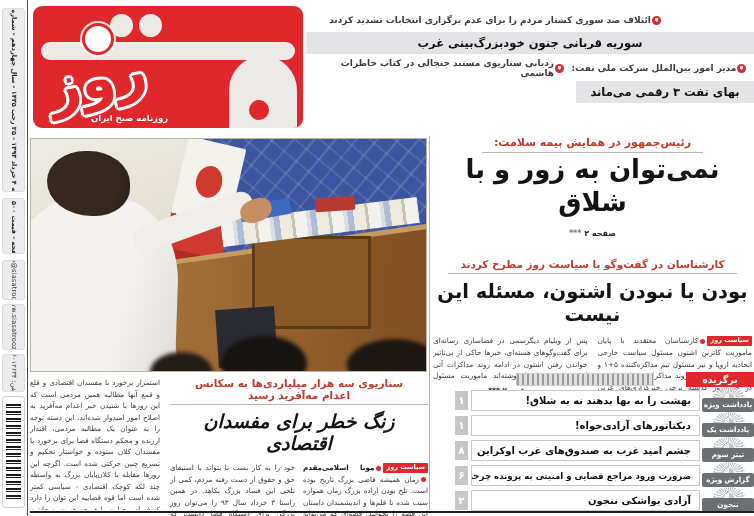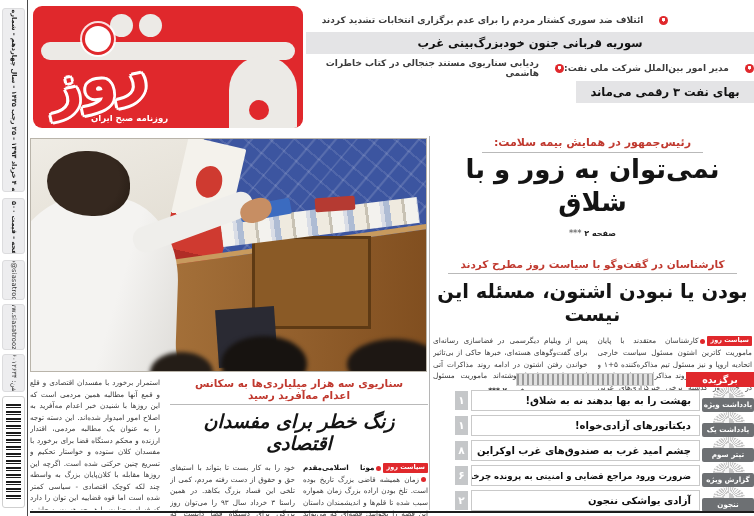--- a/index.html
+++ b/index.html
@@ -31,21 +31,21 @@
   .logo .d1{left:77px;} .logo .d2{left:106px;}
   .logo .blob{position:absolute; left:196px; top:50px; width:68px; height:80px; background:#eceae6; border-radius:34px 34px 6px 6px;}
   .logo .blob-dot{position:absolute; left:216px; top:94px; width:20px; height:20px; border-radius:50%; background:var(--red);}
   .logo .sun{position:absolute; left:52px; top:20px; width:26px; height:26px; border-radius:50%; background:#fff; box-shadow:0 0 0 3px var(--red), 0 0 0 5px rgba(255,255,255,.85);}
   .logo .rooz{position:absolute; left:14px; top:40px; font-size:56px; font-weight:bold; color:var(--red); transform:rotate(-12deg);
     text-shadow:2px 2px 0 #fff,-2px 2px 0 #fff,2px -2px 0 #fff,-2px -2px 0 #fff,3px 0 0 #fff,-3px 0 0 #fff,0 3px 0 #fff,0 -3px 0 #fff;}
   .logo .tagline{position:absolute; left:58px; bottom:5px; color:#fff; font-size:8.5px; font-weight:bold;}
 
   
   .topstrip{position:absolute; left:306px; top:8px; width:448px;}
-  .mini-kicker{display:flex; align-items:center; justify-content:center; gap:16px; height:24px; font-size:9px; font-weight:bold; color:#3c3c3c;}
+  .mini-kicker{display:flex; align-items:center; justify-content:center; gap:1px; height:24px; font-size:9px; font-weight:bold; color:#3c3c3c;}
   .mini-icon{width:9px; height:9px; border-radius:50%; background:var(--red); flex:0 0 auto;
     background-image:radial-gradient(circle at 50% 42%, #fff 0 1.6px, transparent 2px);}
   .bandrow{background:var(--band); height:22px; display:flex; align-items:center; justify-content:center; font-size:11.5px; font-weight:bold; color:#111;}
   .ts-r1k{padding-left:0; padding-right:70px;}
   .ts-row2{display:flex; margin-top:2px;}
   .ts-row2 .cell-r{width:190px;}
   .ts-row2 .cell-l{flex:1;}
   .ts-row3{display:flex; gap:14px; margin-top:1px;}
   .ts-row3 .b-r{width:178px;margin-left:40px;}
   .ts-row3 .b-l{flex:1;}

